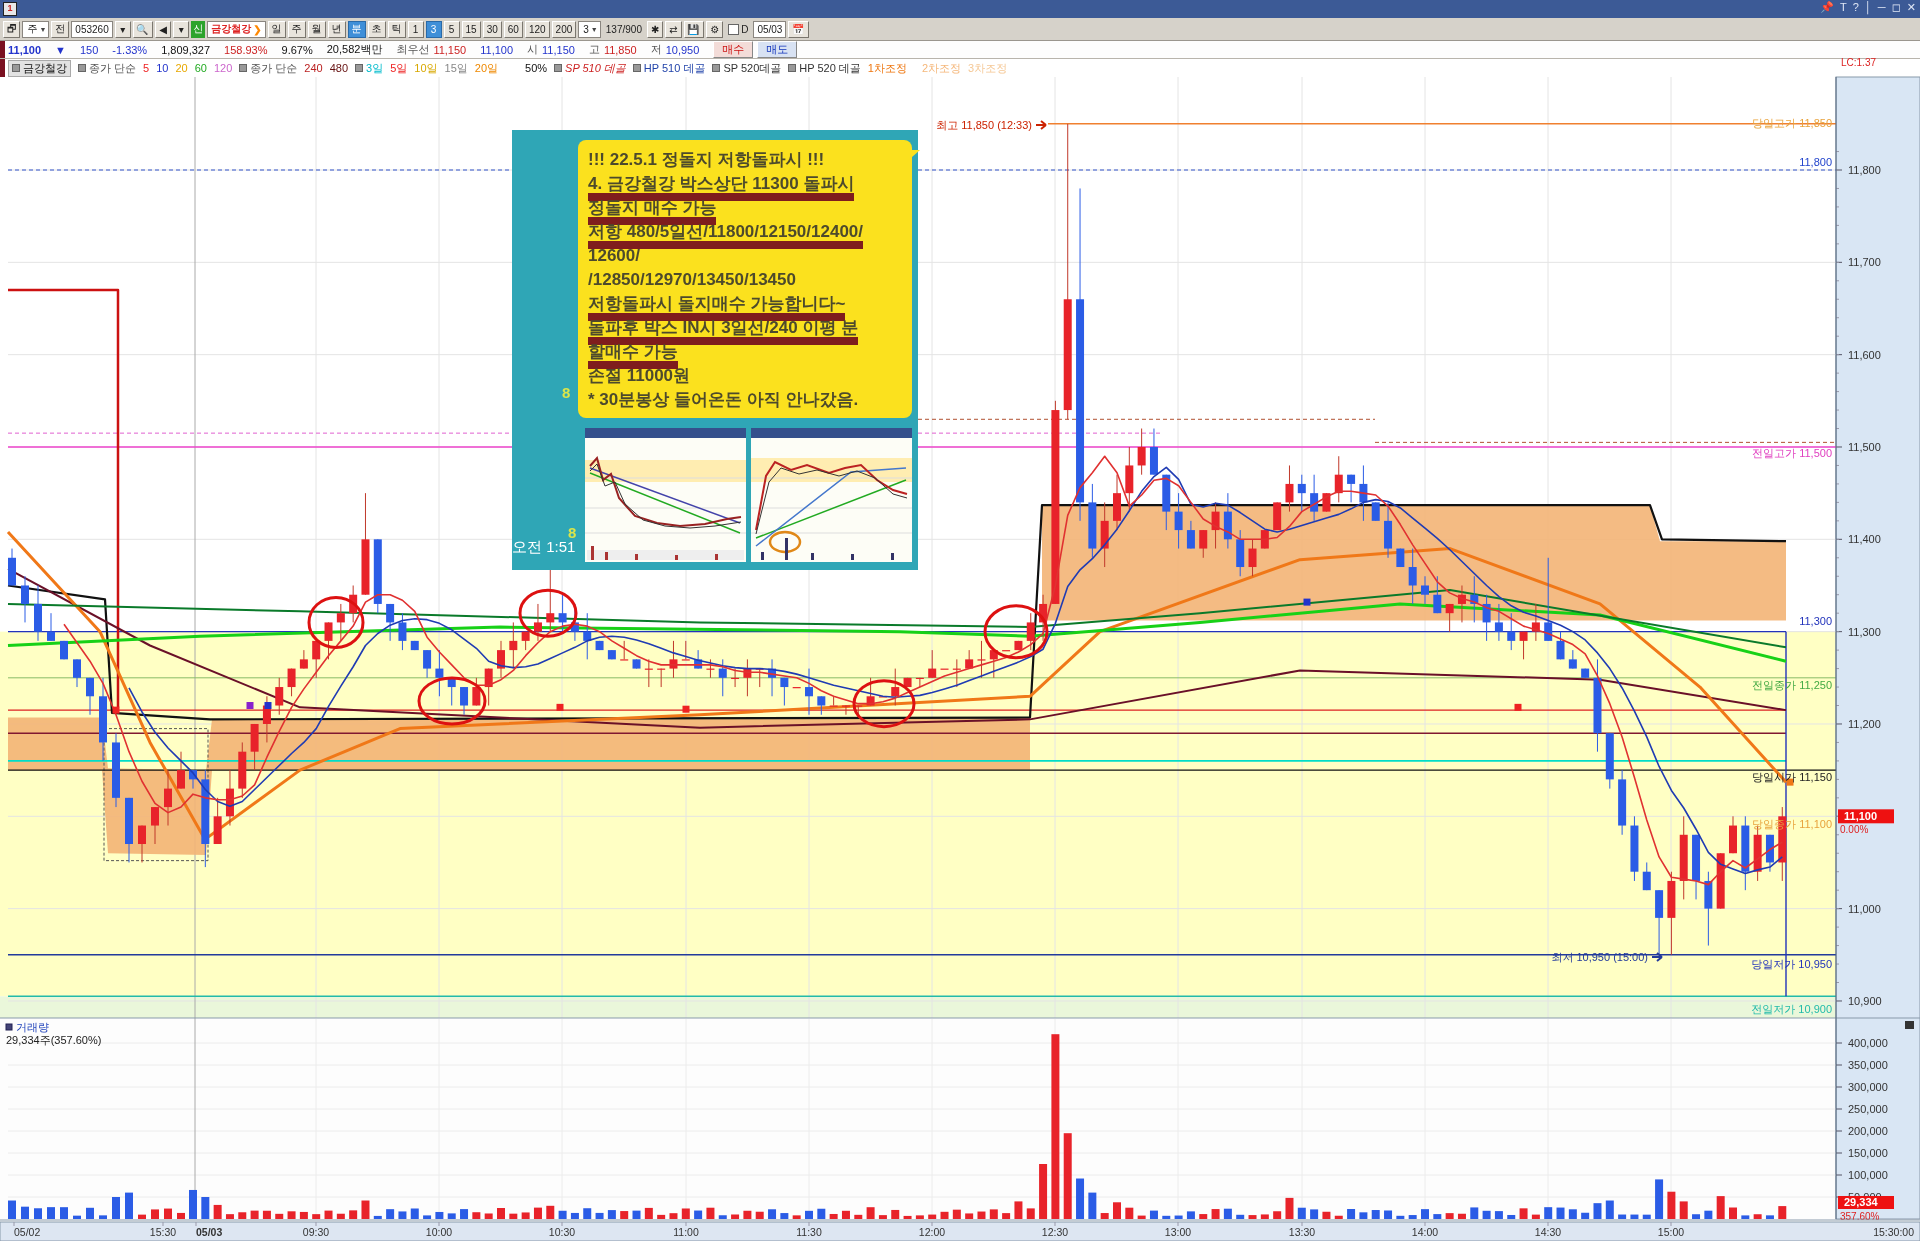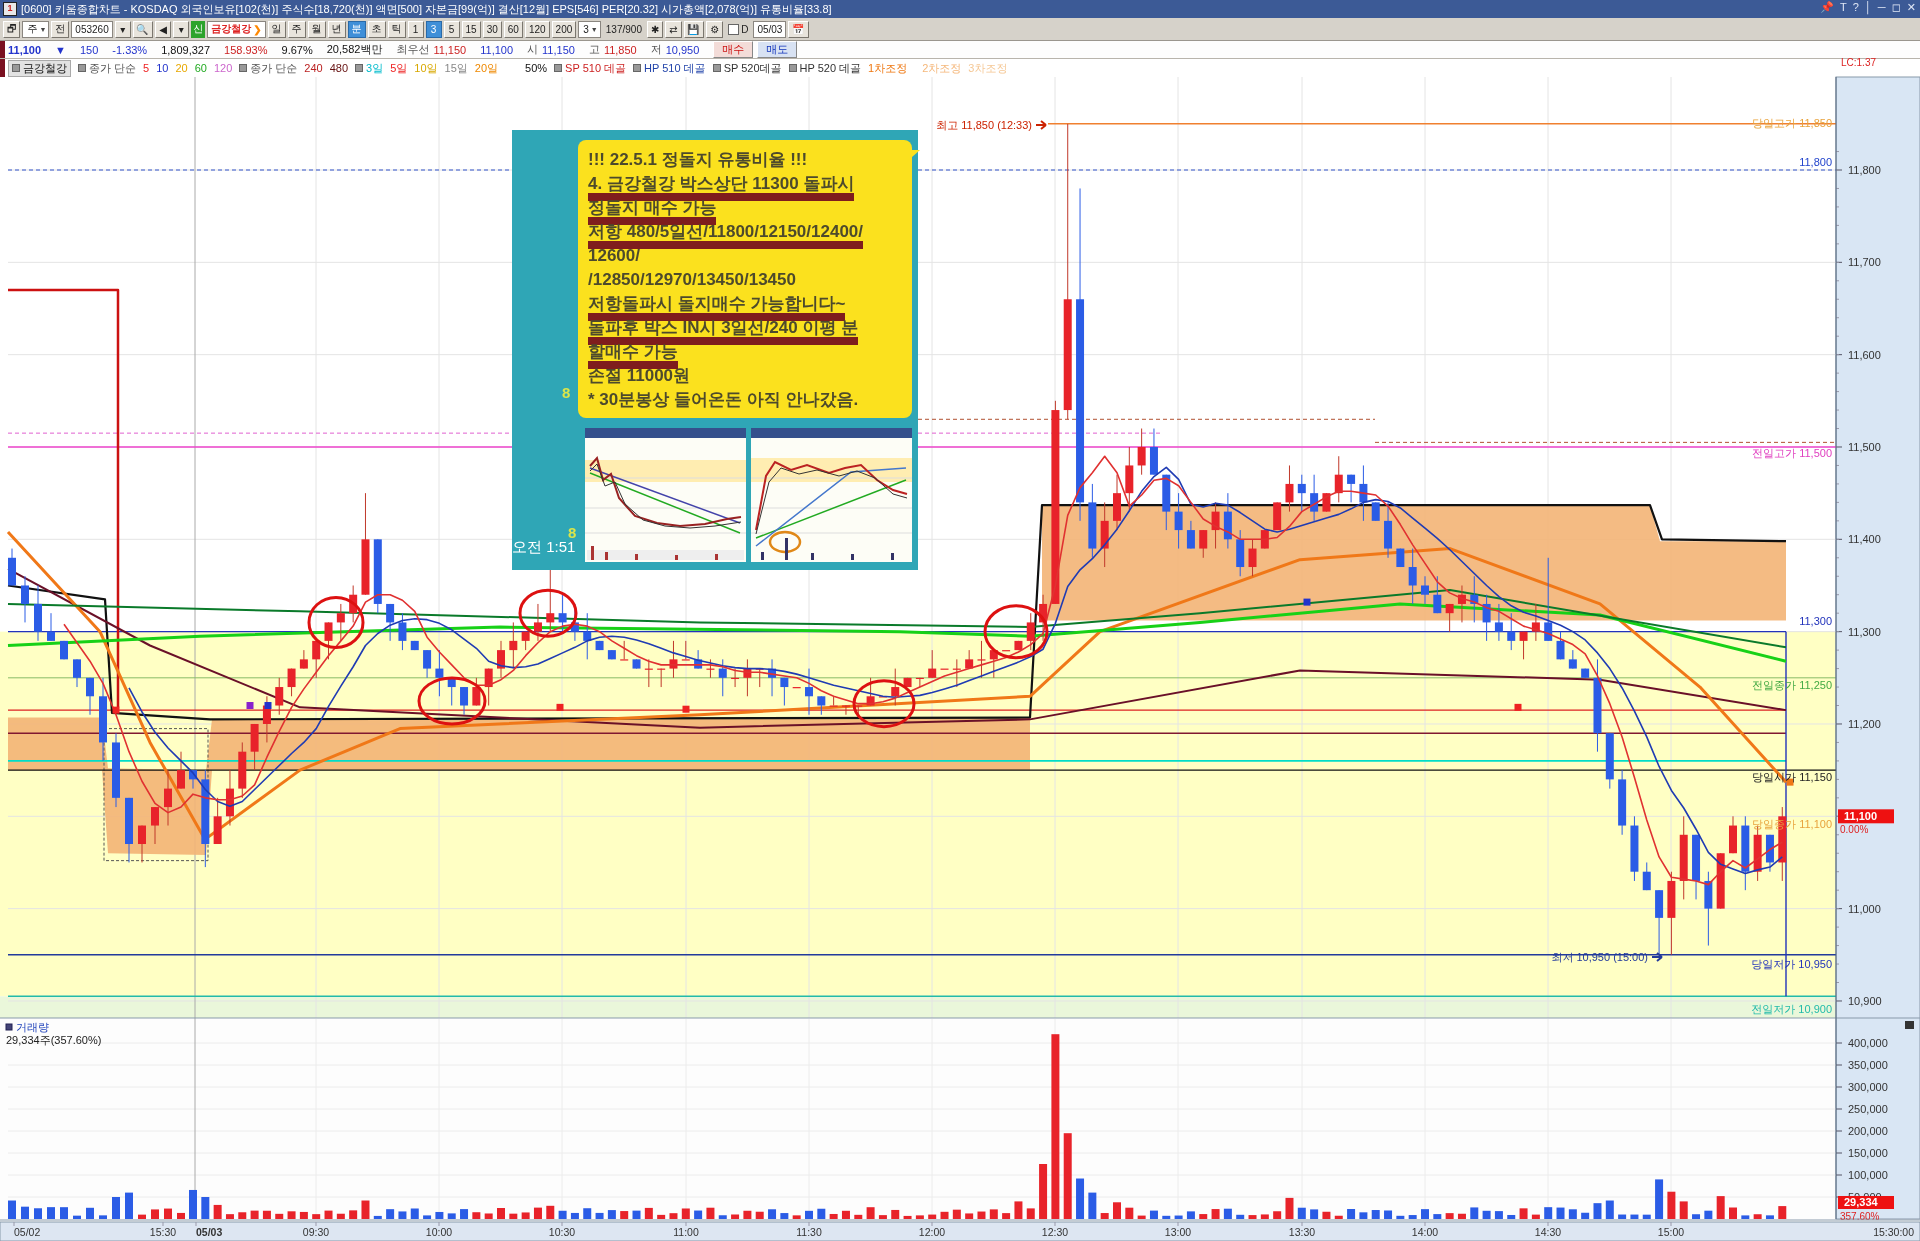--- a/index.html
+++ b/index.html
@@ -64,21 +64,20 @@
   .mini{flex:1;background:#fdfdf6;position:relative;overflow:hidden;}
   .mini .mhead{height:10px;background:#35508c;}
 </style>
 </head>
 <body>
 
 <div id="screen">
 
   <div id="titlebar">
     <span class="app-icon">1</span>
-    <span id="title-text">[0600] 키움종합차트 - KOSDAQ 외국인보유[102(천)] 주식수[18,720(천)] 액면[500] 자본금[99(억)] 결산[12월] EPS[546] PER[20.32] 시가총액[2,078(억)] 유통비율[33.8]</span>
     <span id="win-controls">
         <span>📌</span>
         <span>T</span>
         <span>?</span>
         <span>│</span>
         <span>─</span>
         <span>◻</span>
         <span>✕</span>
       </span>
   </div>
@@ -192,21 +191,21 @@
         <span style="color: rgb(136, 136, 136);">15일</span>
       </span>
       <span class="lg">
         <span style="color: rgb(238, 136, 0);">20일</span>
       </span>
       <span class="lg">
         <span style="color: rgb(17, 17, 17); padding-left: 20px;">50%</span>
       </span>
       <span class="lg">
         <span class="sq"></span>
-        <span style="color: rgb(204, 34, 34);">SP 510 데골</span>
+        <span style="color: rgb(204, 34, 34); font-style: italic;">SP 510 데골</span>
       </span>
       <span class="lg">
         <span class="sq"></span>
         <span style="color: rgb(34, 68, 170);">HP 510 데골</span>
       </span>
       <span class="lg">
         <span class="sq"></span>
         <span style="color: rgb(51, 51, 51);">SP 520데골</span>
       </span>
       <span class="lg">
@@ -893,21 +892,21 @@
       <text x="1914" y="1236" fill="#333" font-size="10.5" text-anchor="end">15:30:00</text>
       <g>
         <rect x="6" y="1024" width="6" height="6" fill="#447" stroke="#225"></rect>
         <text x="16" y="1031" fill="#2244bb" font-size="11" text-anchor="start">거래량</text>
         <text x="6" y="1044" fill="#222" font-size="11" text-anchor="start">29,334주(357.60%)</text>
       </g>
     </svg>
 
   <div id="overlay">
     <div id="bubble">
-        <div class="bln"><span>!!! 22.5.1 정돌지 유통비율 !!!</span></div>
+        <div class="bln"><span>!!! 22.5.1 정돌지 저항돌파시 !!!</span></div>
         <div class="bln"><span class="bln u">4. 금강철강 박스상단 11300 돌파시</span></div>
         <div class="bln"><span class="bln u">정돌지 매수 가능</span></div>
         <div class="bln"><span class="bln u">저항 480/5일선/11800/12150/12400/</span></div>
         <div class="bln"><span>12600/</span></div>
         <div class="bln"><span>/12850/12970/13450/13450</span></div>
         <div class="bln"><span class="bln u">저항돌파시 돌지매수 가능합니다~</span></div>
         <div class="bln"><span class="bln u">돌파후 박스 IN시 3일선/240 이평 분</span></div>
         <div class="bln"><span class="bln u">할매수 가능</span></div>
         <div class="bln"><span>손절 11000원</span></div>
         <div class="bln"><span>* 30분봉상 들어온돈 아직 안나갔음.</span></div>

